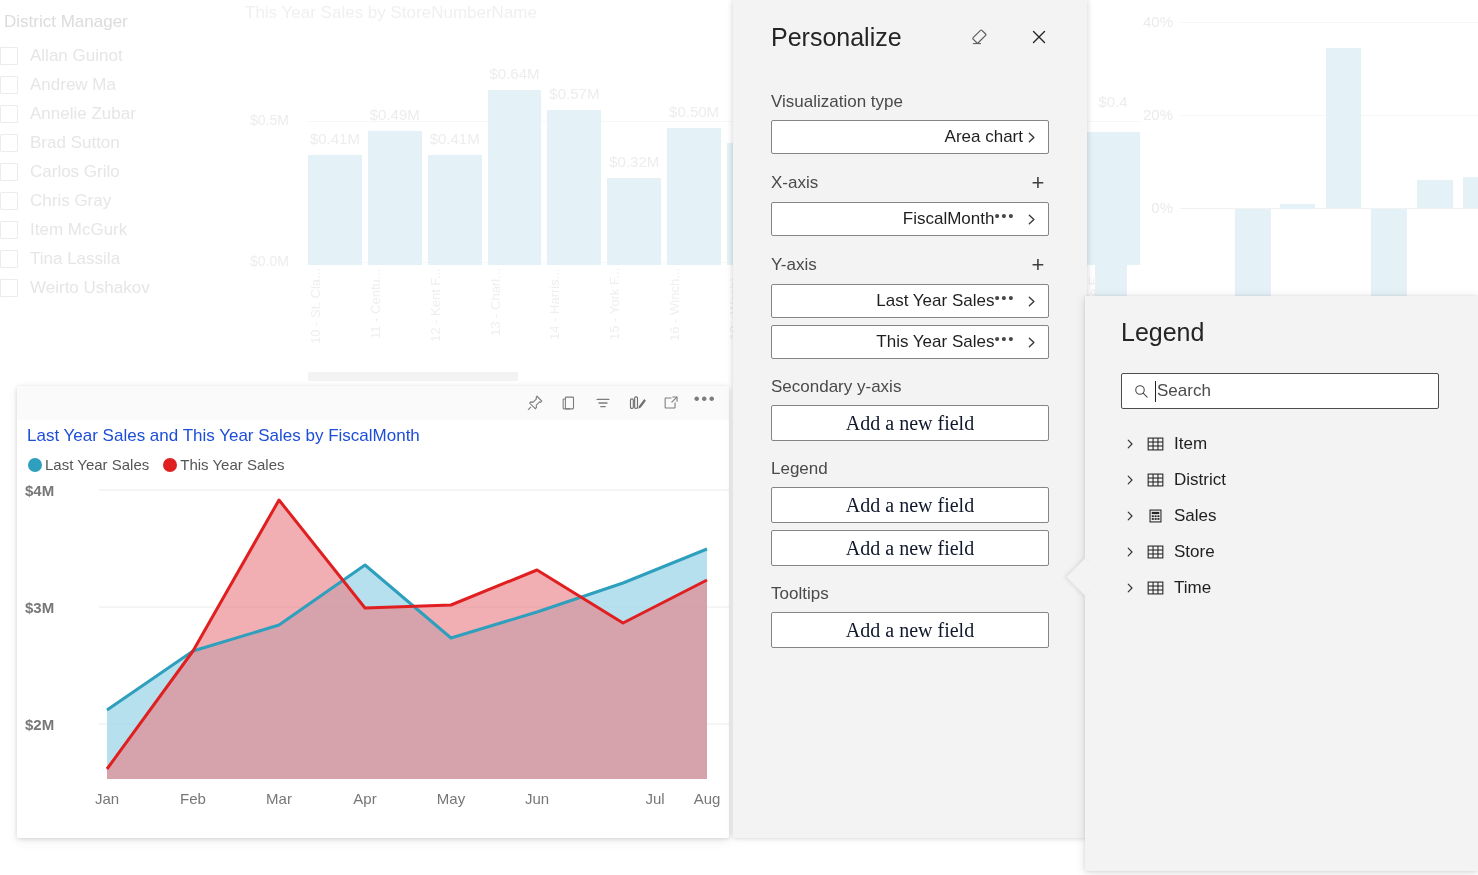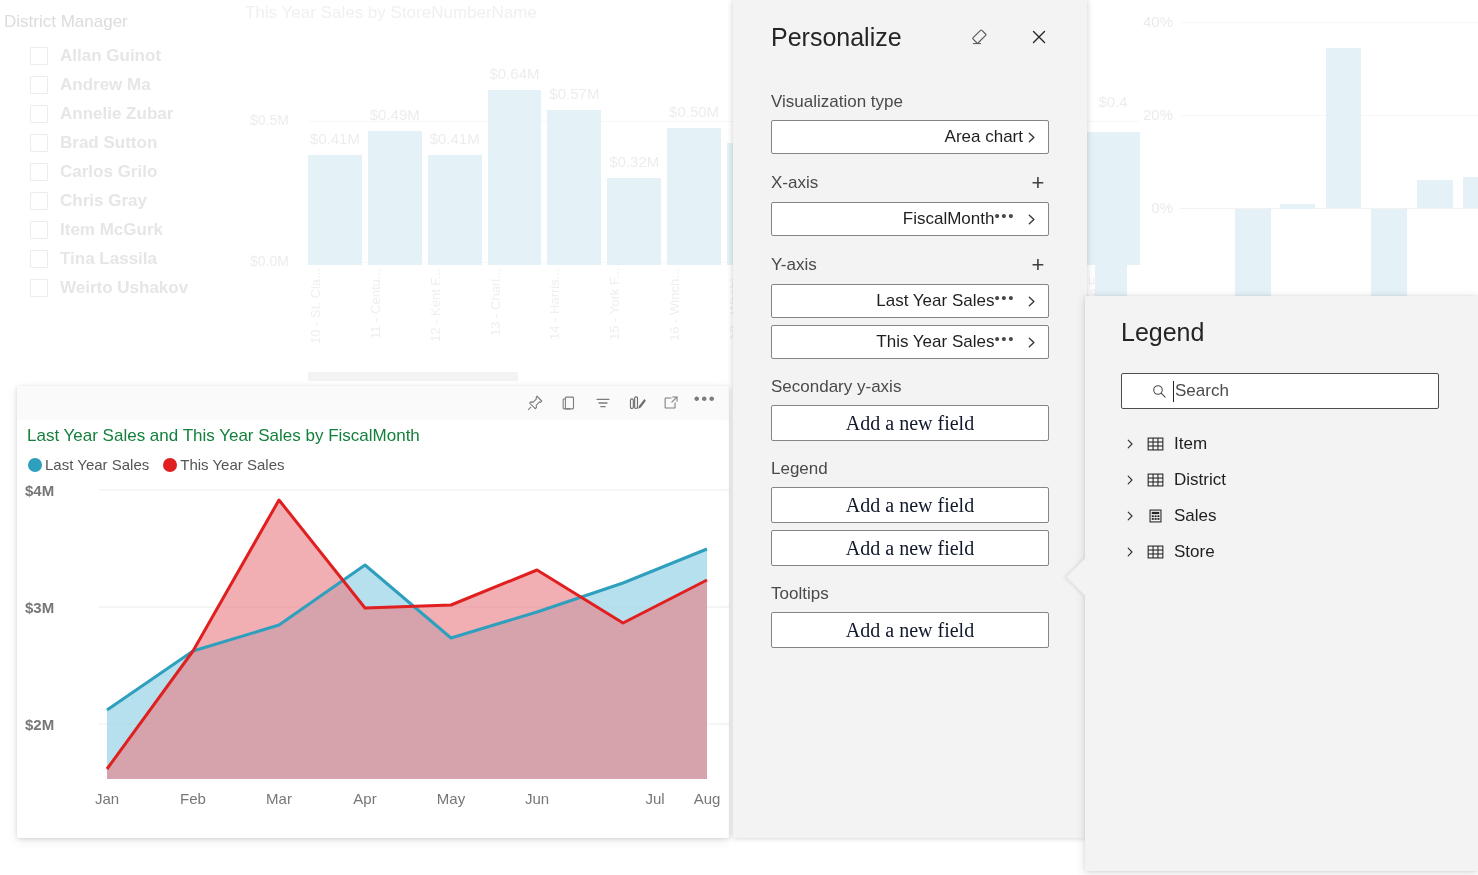--- a/index.html
+++ b/index.html
@@ -33,22 +33,20 @@
   #slicer .slicer-title {
     font-size: 17px;
     color: #dcdcdc;
     padding-left: 4px;
     margin-bottom: 9px;
   }
   #slicer .slicer-row {
     display: flex;
     align-items: center;
     height: 29px;
-    padding-left: 30px;
-    font-weight: bold;
   }
   #slicer .slicer-box {
     width: 16px; height: 16px;
     border: 1.6px solid #ececec;
     border-radius: 1px;
     margin-right: 12px;
     flex: none;
   }
   #slicer .slicer-label {
     font-size: 17px;
@@ -204,21 +202,21 @@
     font-size: 17px;
     color: #7c7c7c;
     letter-spacing: 1.5px;
     line-height: 8px;
     padding-bottom: 8px;
   }
   #chart-title {
     position: absolute;
     left: 10px; top: 40px;
     font-size: 17px;
-    color: #15803d;
+    color: #1d4ed8;
     white-space: nowrap;
   }
   #chart-legend {
     position: absolute;
     left: 11px; top: 70px;
     display: flex;
     align-items: center;
     gap: 5px;
     font-size: 15px;
     color: #555555;
@@ -385,21 +383,21 @@
   }
   #lf-search {
     position: absolute;
     left: 36px; top: 77px;
     width: 318px; height: 36px;
     background: #ffffff;
     border: 1px solid #4d4d4d;
     border-radius: 2px;
     display: flex;
     align-items: center;
-    padding: 0 28px;
+    padding: 0 10px;
     box-sizing: border-box;
     cursor: text;
   }
   #lf-search .srch-icon {
     width: 18px; height: 18px;
     flex: none;
     margin-right: 5px;
     display: flex;
     align-items: center;
     justify-content: center;
@@ -848,14 +846,31 @@
           <rect x="1.2" y="2.2" width="15.6" height="12.6"></rect>
           <line x1="1.2" y1="6.4" x2="16.8" y2="6.4"></line>
           <line x1="1.2" y1="10.6" x2="16.8" y2="10.6"></line>
           <line x1="6.4" y1="2.2" x2="6.4" y2="14.8"></line>
           <line x1="11.6" y1="2.2" x2="11.6" y2="14.8"></line>
         </svg>
       </span>
       <span class="lf-name">Store</span>
     </div>
 
+    <div class="lf-row">
+      <span class="lf-chev">
+        <svg width="12" height="12" viewBox="0 0 12 12" fill="none" stroke="#333" stroke-width="1.15" stroke-linecap="round" stroke-linejoin="round">
+            <polyline points="4.2,2.2 8,6 4.2,9.8"></polyline>
+          </svg>
+      </span>
+      <span class="lf-tbl">
+        <svg width="17" height="16" viewBox="0 0 18 17" fill="none" stroke="#262626" stroke-width="1.15">
+          <rect x="1.2" y="2.2" width="15.6" height="12.6"></rect>
+          <line x1="1.2" y1="6.4" x2="16.8" y2="6.4"></line>
+          <line x1="1.2" y1="10.6" x2="16.8" y2="10.6"></line>
+          <line x1="6.4" y1="2.2" x2="6.4" y2="14.8"></line>
+          <line x1="11.6" y1="2.2" x2="11.6" y2="14.8"></line>
+        </svg>
+      </span>
+      <span class="lf-name">Time</span>
+    </div>
   </div>
 </div>
 
 </body></html>

